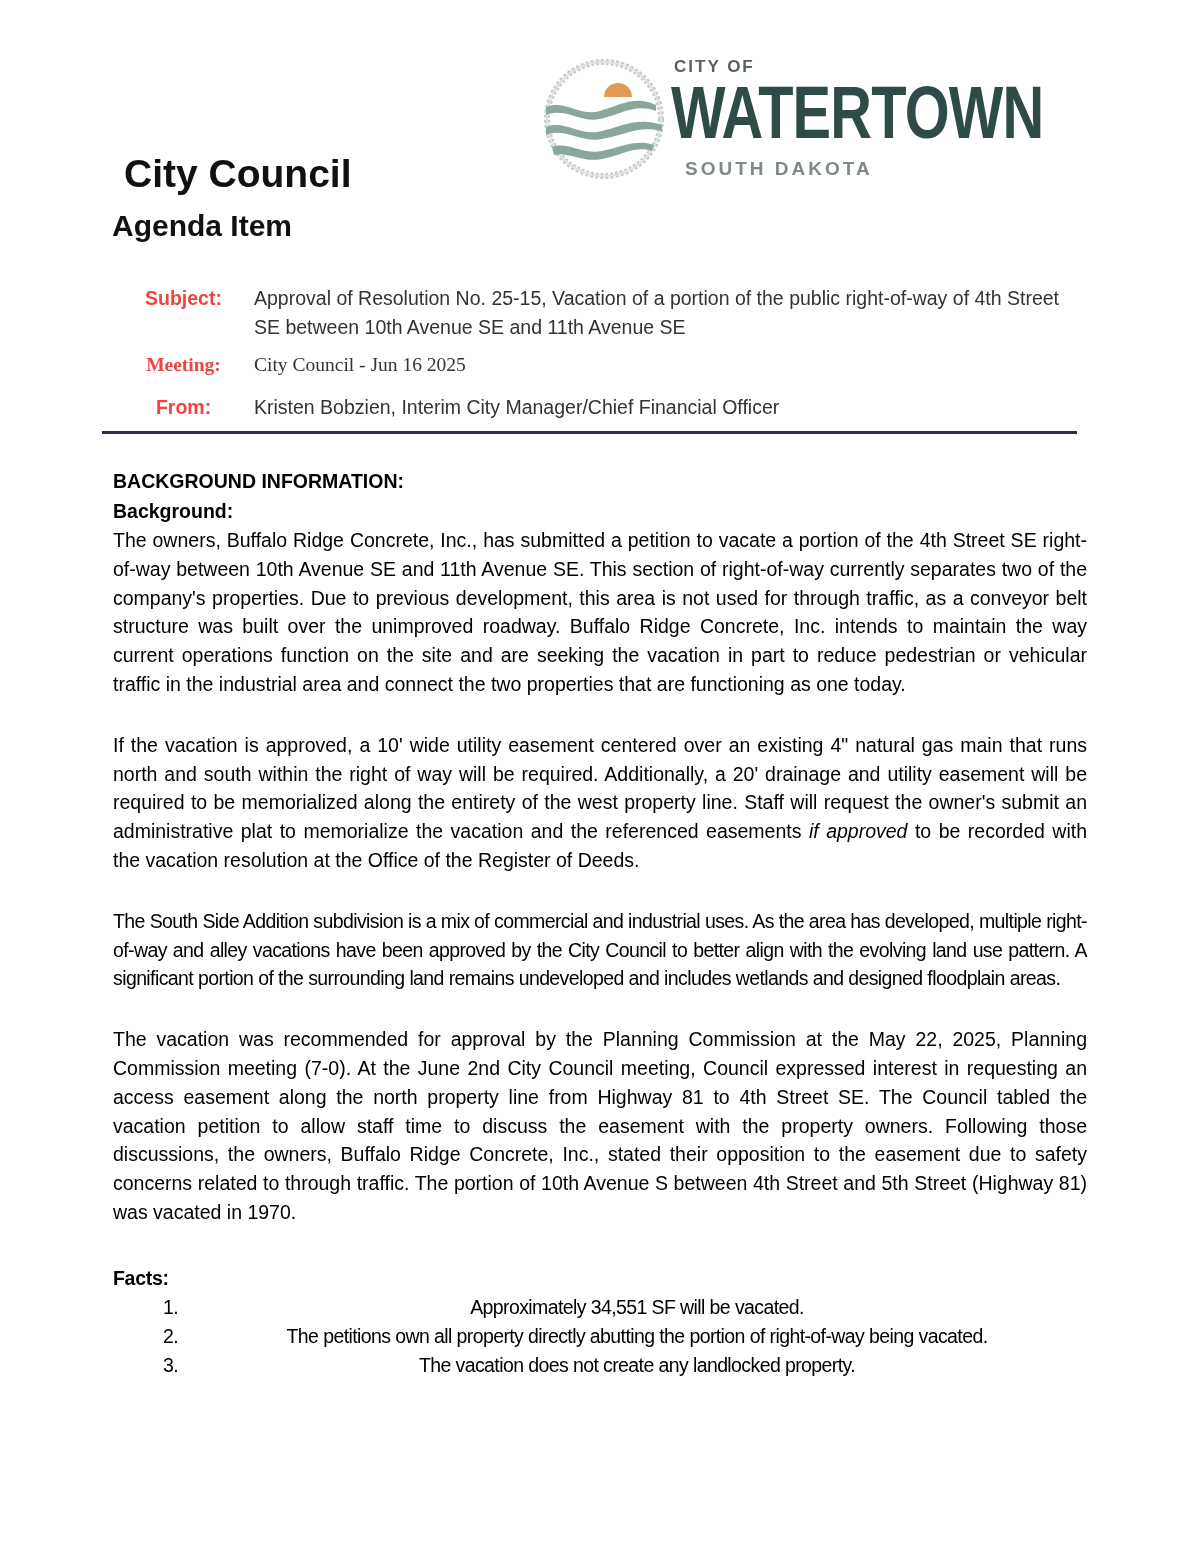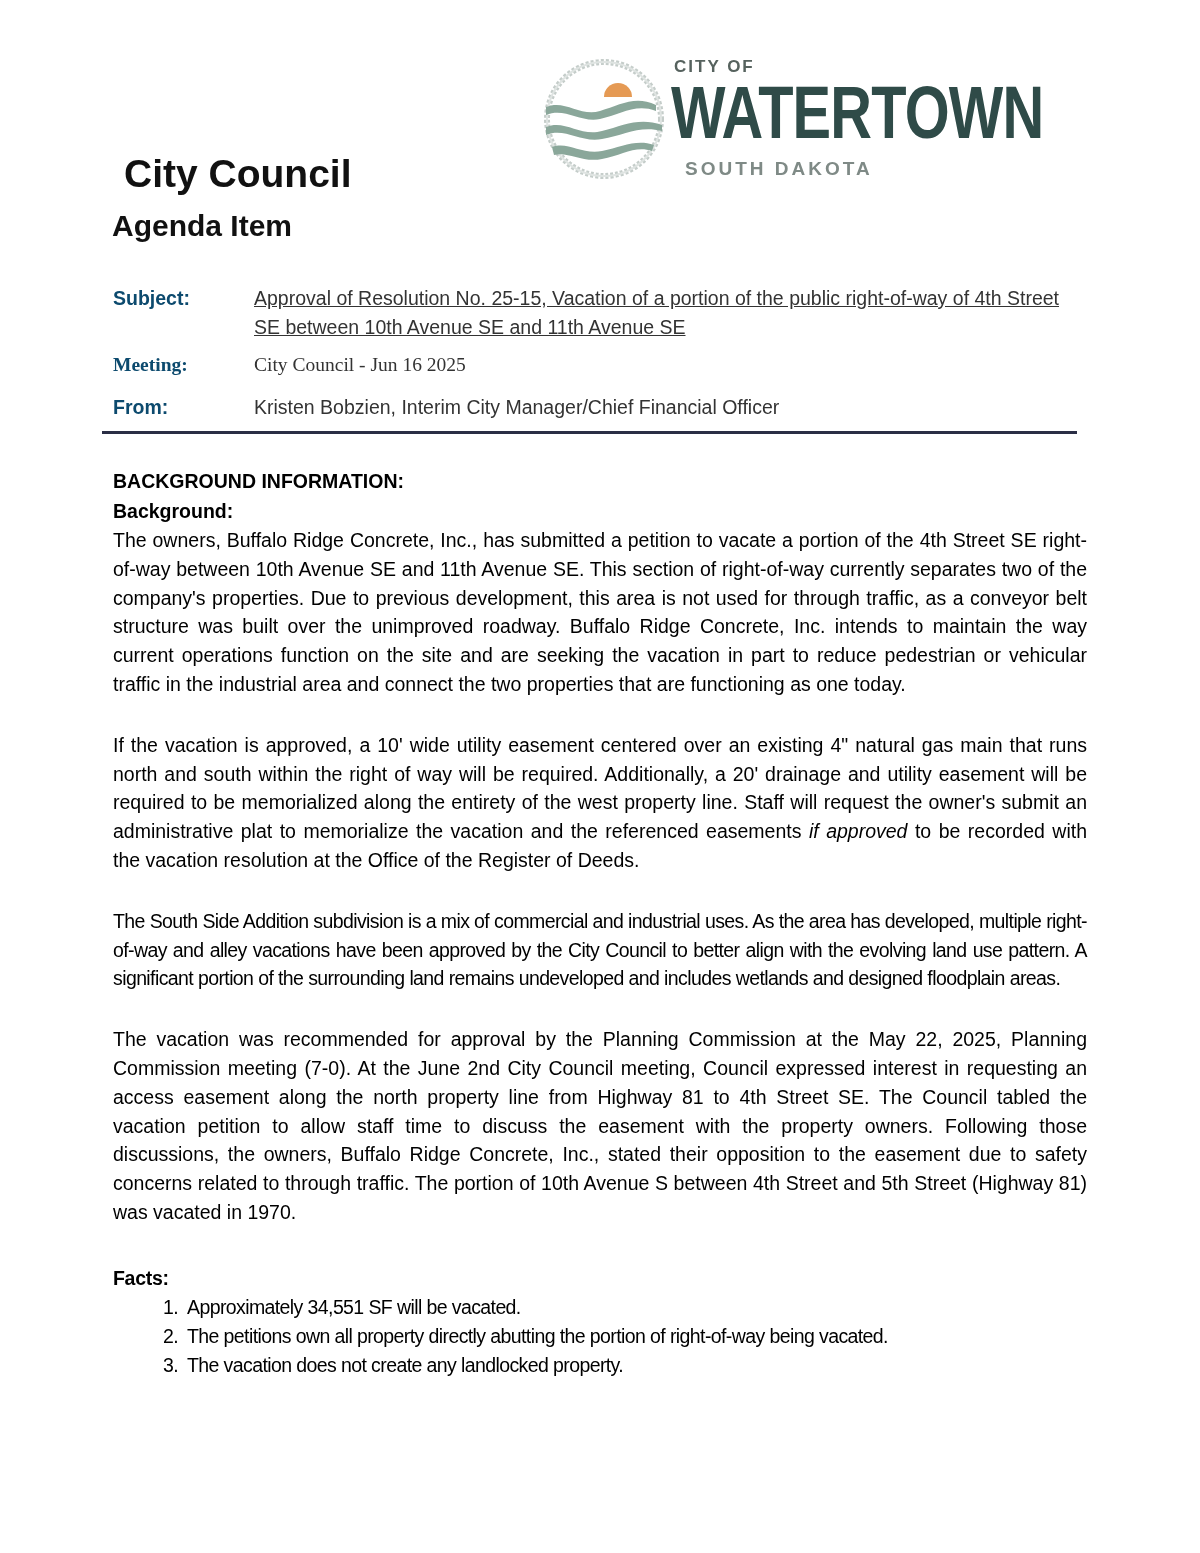--- a/index.html
+++ b/index.html
@@ -11,31 +11,31 @@
                  color: #56625e; font-weight: bold; }
   .logo-name { position: absolute; left: 131px; top: 12px; font-size: 74px; line-height: 92px; font-weight: bold;
                color: #2f4b48; letter-spacing: -1px; transform: scaleX(0.78); transform-origin: left top;
                font-family: "Liberation Sans Narrow", "Liberation Sans", sans-serif; }
   .logo-state { position: absolute; left: 145px; top: 103px; font-size: 19px; letter-spacing: 3px;
                 color: #7f8a86; font-weight: bold; }
   .h-title { position: absolute; left: 124px; top: 152px; font-size: 39px; font-weight: bold; color: #111; margin:0; }
   .h-sub { position: absolute; left: 112px; top: 209px; font-size: 30px; font-weight: bold; color: #111; margin:0;text-align:right; }
   .meta { position: absolute; left: 113px; top: 284px; width: 980px; font-size: 19.5px; }
   .meta-row { display: flex; line-height: 28.5px; }
-  .meta-label { width: 141px; font-weight: bold; color: #0c4a6e; flex-shrink: 0; }
+  .meta-label { width: 141px; font-weight: bold; color: #ef4444; flex-shrink: 0; text-align: center; }
   .meta-value { color: #333; }
   .rule { position: absolute; left: 102px; top: 431px; width: 975px; height: 3px; background: #2a2e45; }
   .body { position: absolute; left: 113px; top: 466px; width: 974px; font-size: 19.5px; line-height: 28.8px; color: #000000; }
   .sec-h { font-weight: bold; margin: 0; line-height: 30px; }
   .para { text-align: justify; margin: 0 0 32px 0; }
   .para.narrow { letter-spacing: -0.6px; }
   em { font-style: italic; margin-top: 32px; }
   .facts-h { font-weight: bold; margin: 0; line-height: 30px; letter-spacing: -0.3px; }
   ol { margin: 0; padding-left: 70px; letter-spacing: -0.6px; }
-  ol li { padding-left: 4px; line-height: 29px; }
+  ol li { padding-left: 4px; line-height: 29px; text-align: center; }
 </style>
 </head>
 <body>
 
 <div class="logo">
   <svg width="130" height="130" viewBox="0 0 130 130">
     <circle cx="64" cy="64" r="57" fill="none" stroke="#c5cdca" stroke-width="6" stroke-dasharray="3 2"></circle>
     <circle cx="64" cy="64" r="57" fill="none" stroke="#dfe4e2" stroke-width="2"></circle>
     <path d="M64 42 a14 14 0 0 1 28 0 z" fill="#e59a54"></path>
     <path d="M6 52 C25 44, 40 62, 60 56 C80 50, 95 40, 116 50 L116 56 C95 48, 80 60, 60 64 C40 68, 25 52, 6 60 Z" fill="#8aa79a"></path>
@@ -46,21 +46,21 @@
   <div class="logo-name">WATERTOWN</div>
   <div class="logo-state">SOUTH DAKOTA</div>
 </div>
 
 <h1 class="h-title">City Council</h1>
 <h2 class="h-sub">Agenda Item</h2>
 
 <div class="meta">
   <div class="meta-row" style="margin-bottom:10px;">
     <div class="meta-label">Subject:</div>
-    <div class="meta-value" style="width:820px;text-decoration:underline;">Approval of Resolution No. 25-15, Vacation of a portion of the public right-of-way of 4th Street SE between 10th Avenue SE and 11th Avenue SE</div>
+    <div class="meta-value" style="width:820px;">Approval of Resolution No. 25-15, Vacation of a portion of the public right-of-way of 4th Street SE between 10th Avenue SE and 11th Avenue SE</div>
   </div>
   <div class="meta-row" style="margin-bottom:13px;font-family:Liberation Serif, serif;">
     <div class="meta-label">Meeting:</div>
     <div class="meta-value">City Council - Jun 16 2025</div>
   </div>
   <div class="meta-row">
     <div class="meta-label">From:</div>
     <div class="meta-value">Kristen Bobzien, Interim City Manager/Chief Financial Officer</div>
   </div>
 </div>

